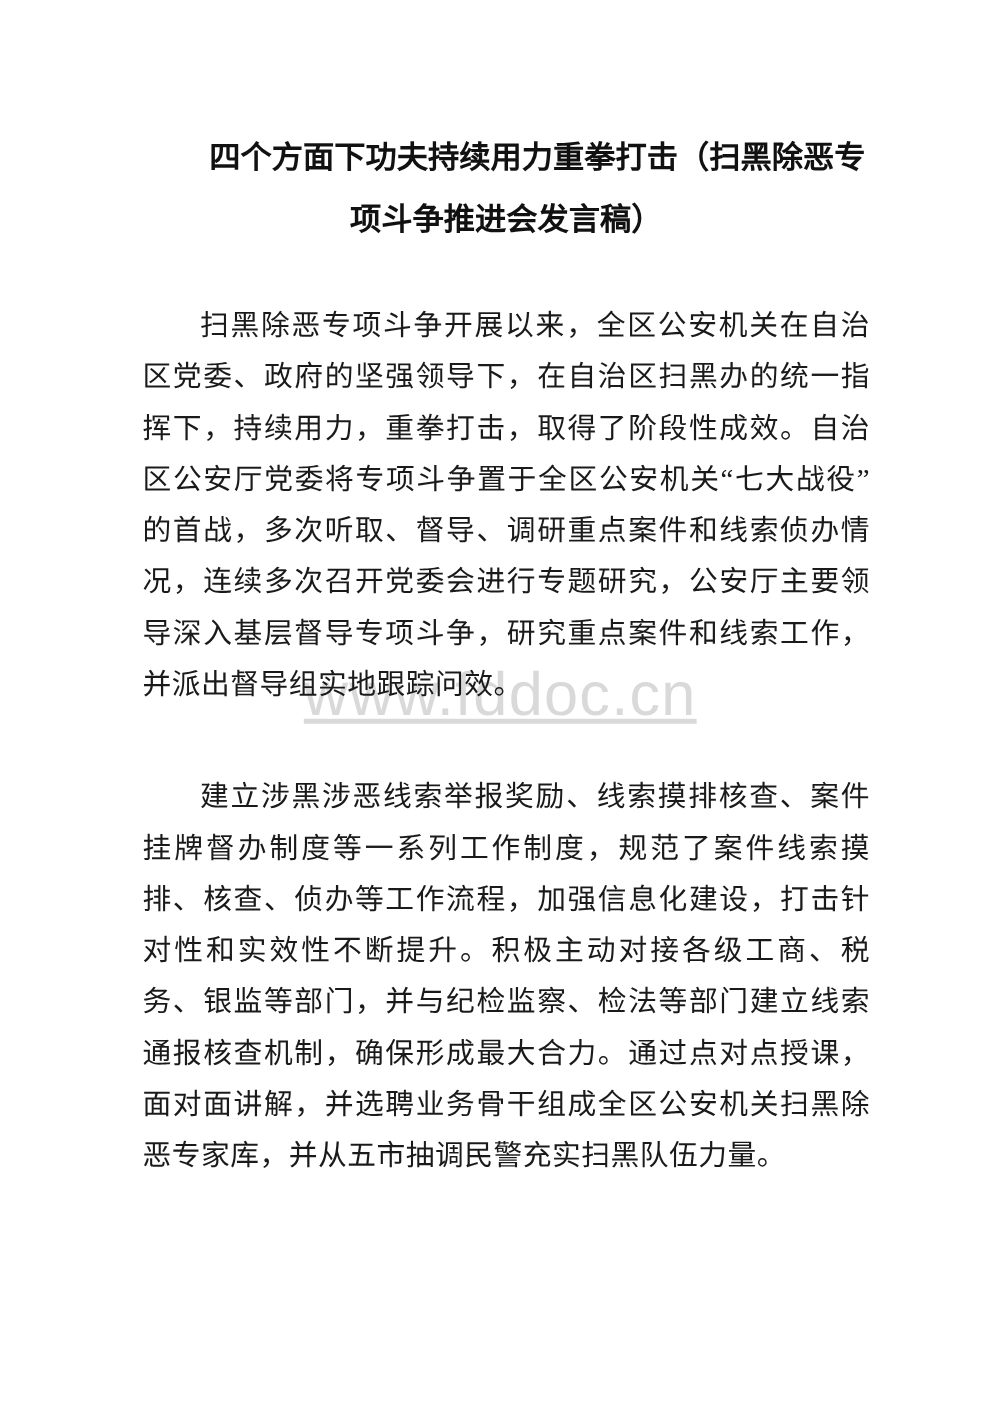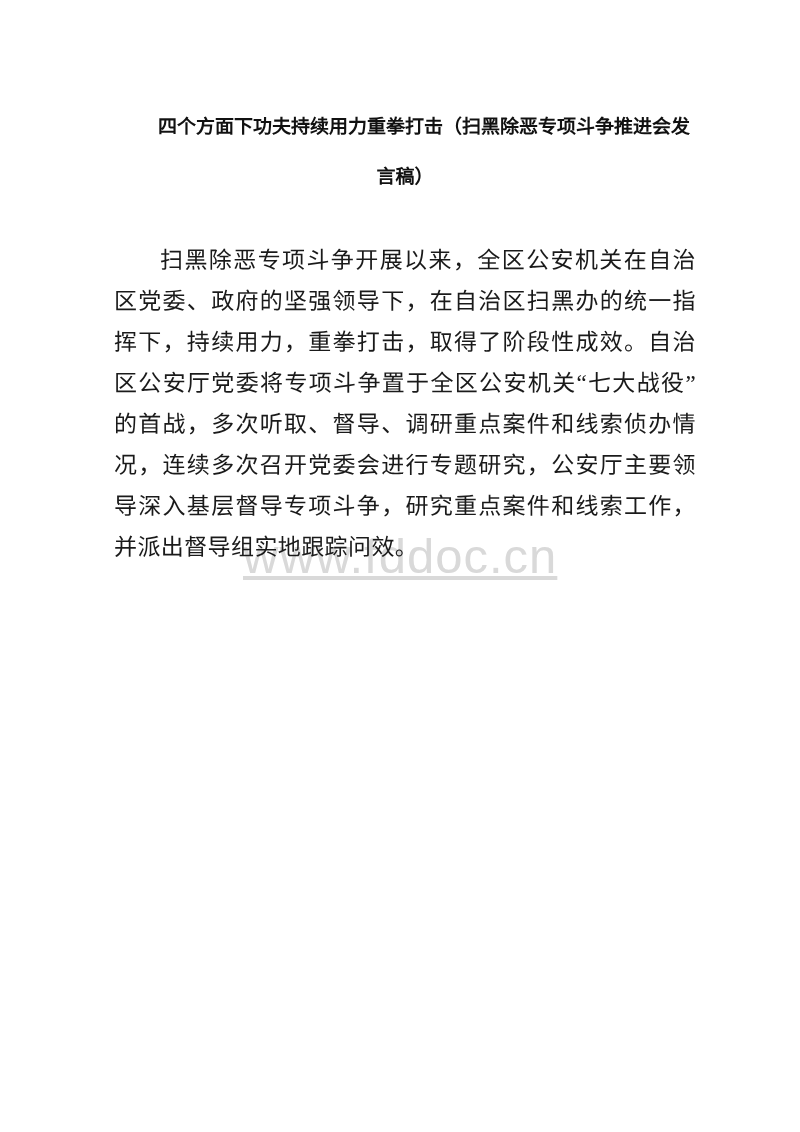--- a/index.html
+++ b/index.html
@@ -34,21 +34,21 @@
     white-space: nowrap;
     text-decoration: underline;
   }
   .content {
     position: relative;
     z-index: 1;
     padding: 102px 104px 0 114px; 
   }
   .doc-title {
     margin: 0 0 38px 0;
-    font-size: 19px;
+    font-size: 25px;
     line-height: 50px;
     font-weight: bold;
     text-align: center;
     text-indent: 2em;   
     color: #111111;
   }
   .doc-para {
     margin: 0 0 49px 0;
     font-size: 23px;
     line-height: 41px;
@@ -62,14 +62,15 @@
 <body>
 
 <div class="page">
   <div class="watermark">www.fddoc.cn</div>
 
   <div class="content">
     <h1 class="doc-title">四个方面下功夫持续用力重拳打击（扫黑除恶专项斗争推进会发言稿）</h1>
 
     <p class="doc-para">扫黑除恶专项斗争开展以来，全区公安机关在自治区党委、政府的坚强领导下，在自治区扫黑办的统一指挥下，持续用力，重拳打击，取得了阶段性成效。自治区公安厅党委将专项斗争置于全区公安机关“七大战役”的首战，多次听取、督导、调研重点案件和线索侦办情况，连续多次召开党委会进行专题研究，公安厅主要领导深入基层督导专项斗争，研究重点案件和线索工作，并派出督导组实地跟踪问效。</p>
 
+    <p class="doc-para">建立涉黑涉恶线索举报奖励、线索摸排核查、案件挂牌督办制度等一系列工作制度，规范了案件线索摸排、核查、侦办等工作流程，加强信息化建设，打击针对性和实效性不断提升。积极主动对接各级工商、税务、银监等部门，并与纪检监察、检法等部门建立线索通报核查机制，确保形成最大合力。通过点对点授课，面对面讲解，并选聘业务骨干组成全区公安机关扫黑除恶专家库，并从五市抽调民警充实扫黑队伍力量。</p>
   </div>
 </div>
 
 </body></html>

